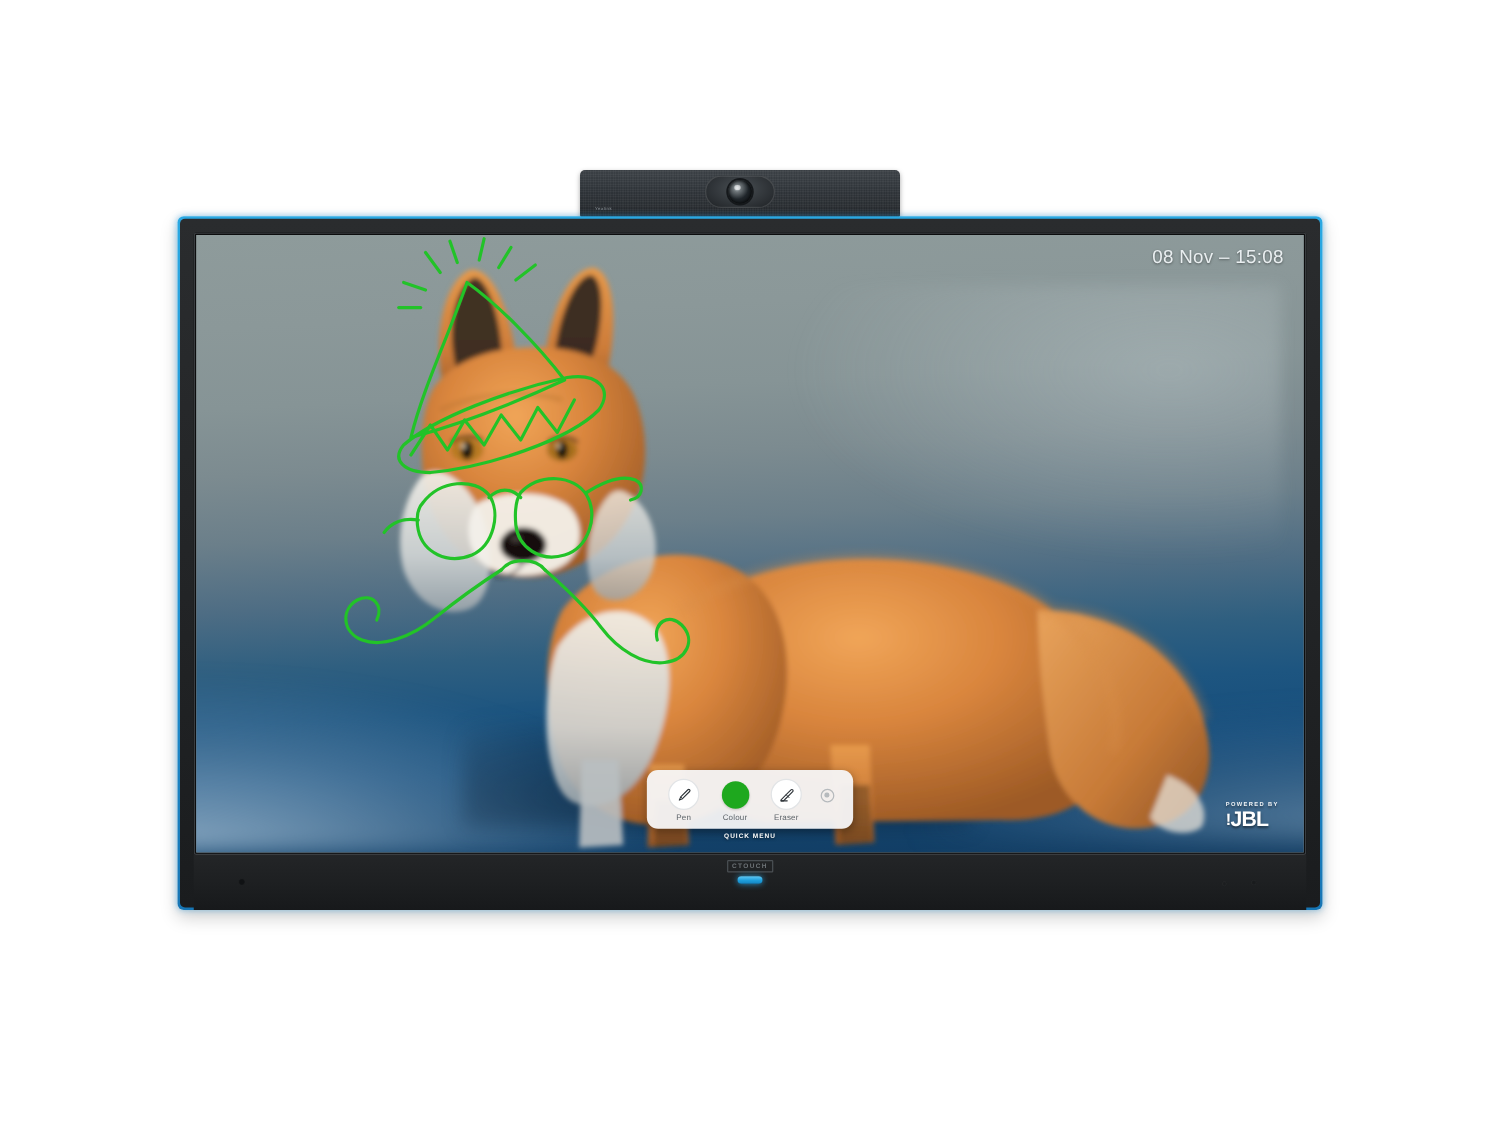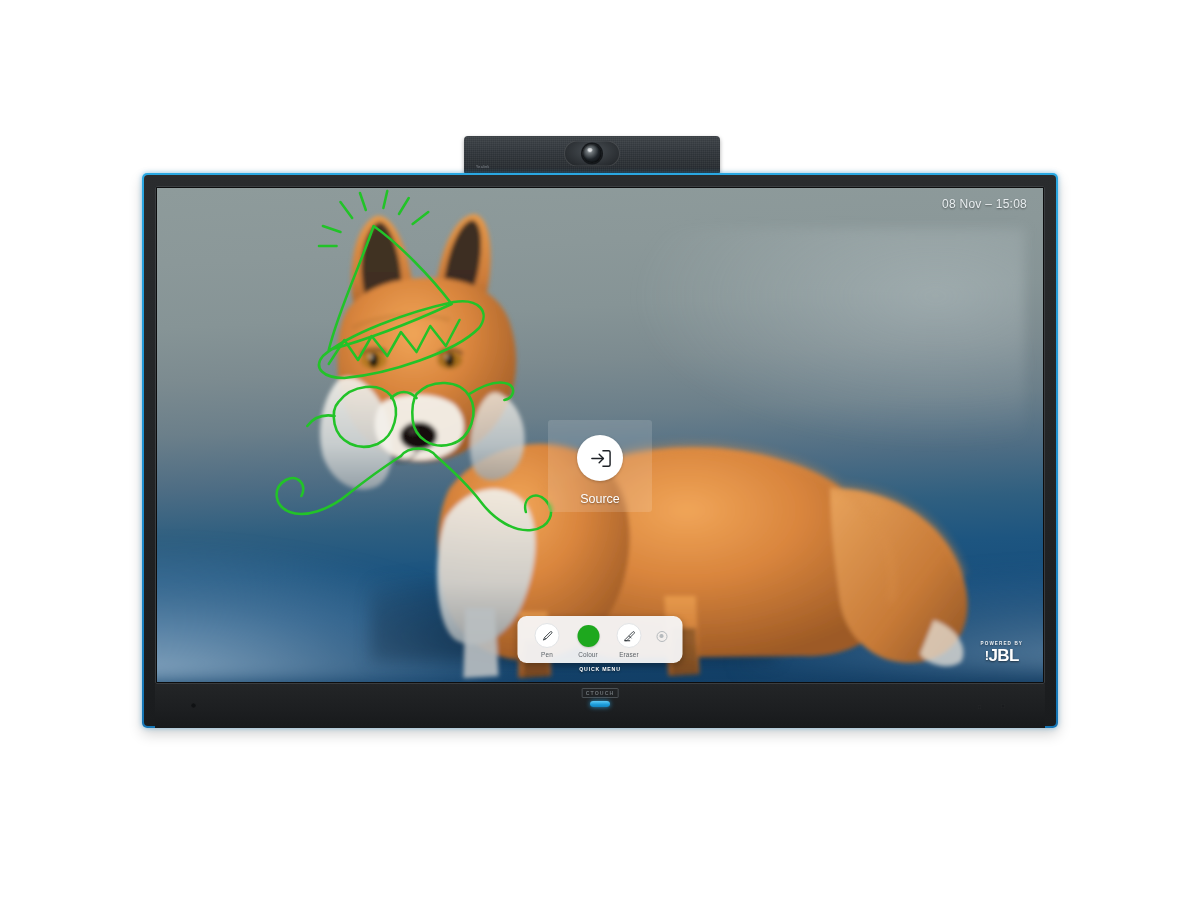--- a/index.html
+++ b/index.html
@@ -109,28 +109,28 @@
     filter: blur(6px);
   }
 
   
   .fox { position:absolute; left:0; top:0; width:100%; height:100%; }
   .fox svg { position:absolute; inset:0; width:100%; height:100%; }
 
   
   .clock {
     position:absolute; right:16px; top:9px;
-    font-size:12px; color:#e9eef0; letter-spacing:.25px;
+    font-size:15px; color:#e9eef0; letter-spacing:.25px;
     text-shadow: 0 1px 2px rgba(0,0,0,.45);
   }
 
   
   .jbl {
     position:absolute; right:20px; bottom:18px;
-    text-align:center; color:#fff;
+    color:#fff;
     text-shadow: 0 1px 2px rgba(0,0,0,.5);
   }
   .jbl .pb { font-size:4.6px; letter-spacing:1.1px; font-weight:bold; opacity:.92; }
   .jbl .mark {
     margin-top:1px; font-size:17px; font-weight:bold;
     letter-spacing:-.6px; line-height:1;
     font-family:"Liberation Sans", sans-serif;
   }
   .jbl .mark .ex { font-size:13px; vertical-align:1px; }
 
@@ -406,30 +406,20 @@
           <div class="jbl">
             <div class="pb">POWERED BY</div>
             <div class="mark"><span class="ex">!</span><span>JBL</span></div>
           </div>
 
           <div class="tiles">
 
 
 
 
-            <div class="tile">
-              <div class="circ">
-                <svg viewBox="0 0 24 24">
-                  <path d="M14 4 h 6.4 a 1.6 1.6 0 0 1 1.6 1.6 v 12.8 a 1.6 1.6 0 0 1 -1.6 1.6 H 14" fill="none" stroke="#1d2126" stroke-width="1.5" stroke-linejoin="round"></path>
-                  <path d="M3 12 h 12" stroke="#1d2126" stroke-width="1.5" fill="none" stroke-linecap="round"></path>
-                  <path d="M10.6 7.6 L 15 12 L 10.6 16.4" fill="none" stroke="#1d2126" stroke-width="1.5" stroke-linejoin="round" stroke-linecap="round"></path>
-                </svg>
-              </div>
-              <div class="lbl">Source</div>
-            </div>
           </div>
 
           <div class="qm-wrap">
             <div class="qm">
 
               <div class="qm-item">
                 <div class="ic">
                   <svg viewBox="0 0 24 24">
                     <path d="M5 19 L 7 14.6 L 16.8 4.8 C 17.5 4.1, 18.5 4.1, 19.2 4.8 C 19.9 5.5, 19.9 6.5, 19.2 7.2 L 9.4 17 Z" fill="none" stroke="#2c3237" stroke-width="1.5" stroke-linejoin="round"></path>
                     <path d="M7 14.6 L 9.4 17" stroke="#2c3237" stroke-width="1.3" fill="none"></path>

